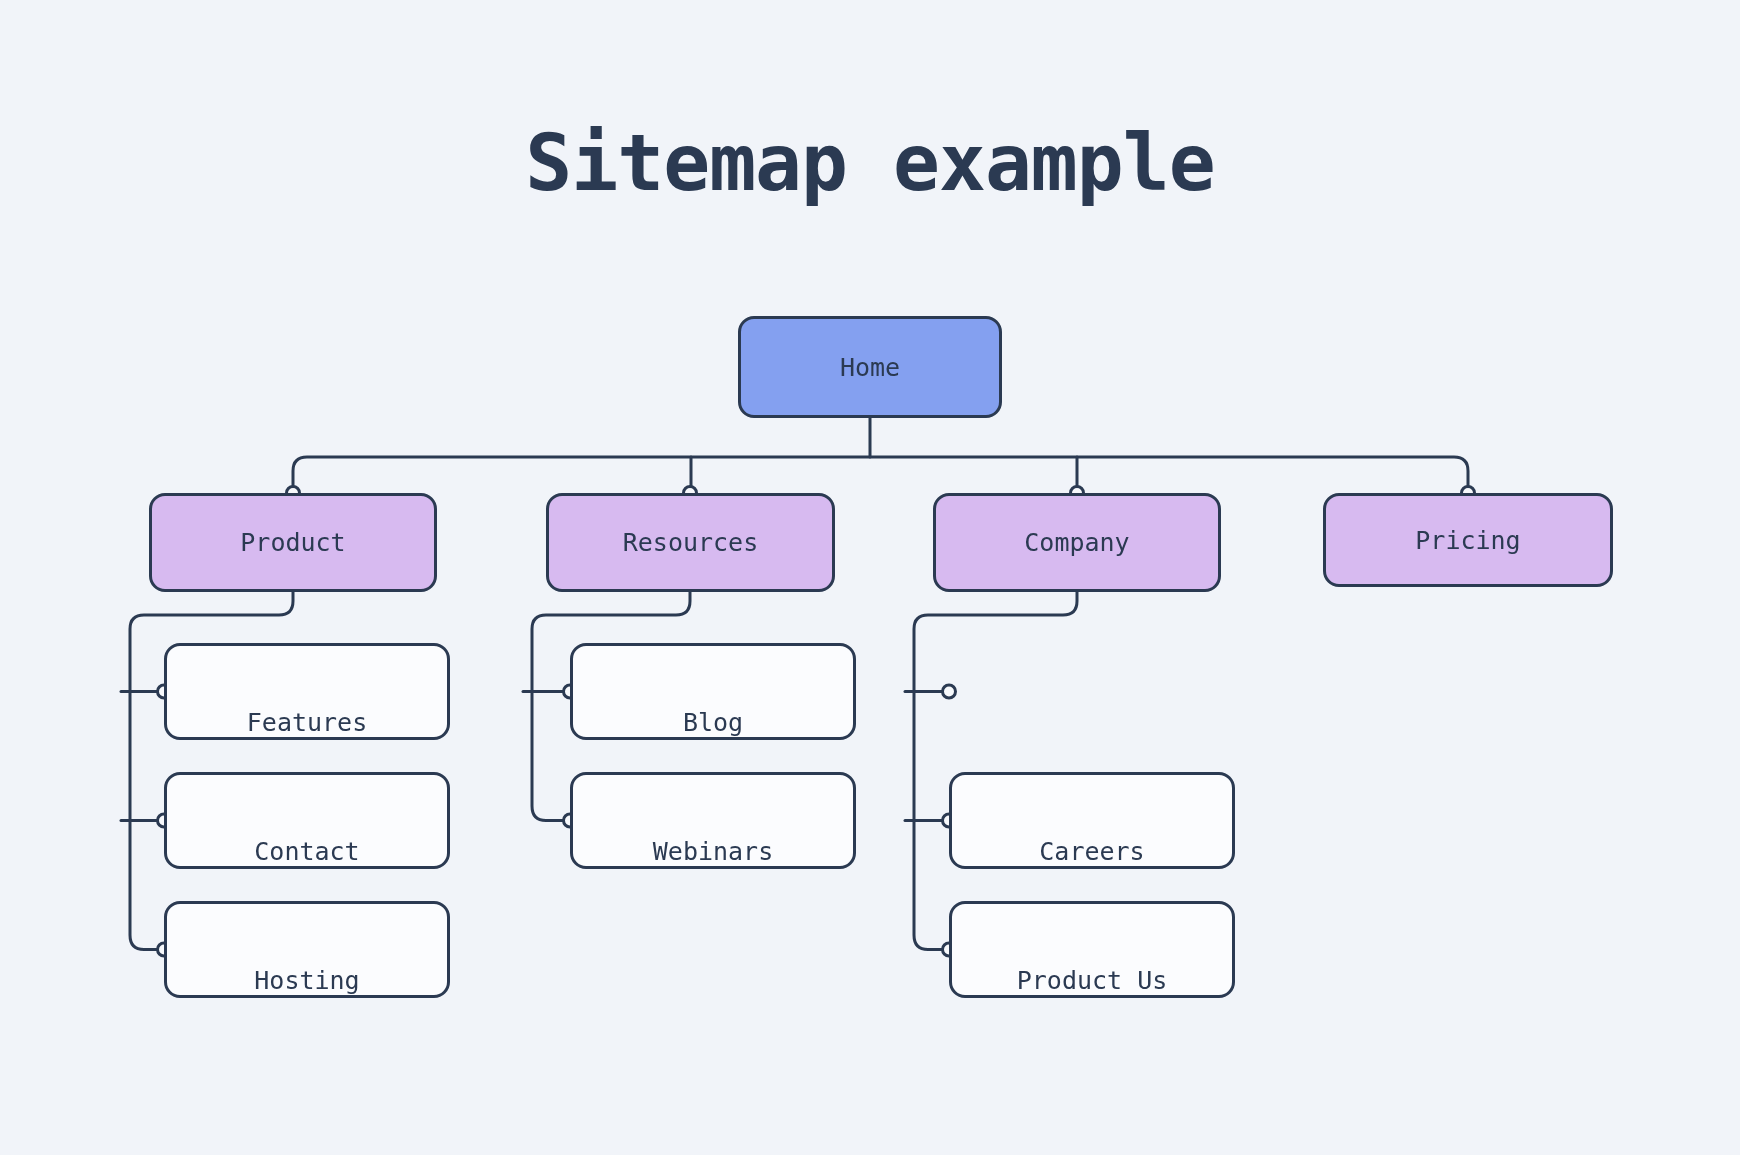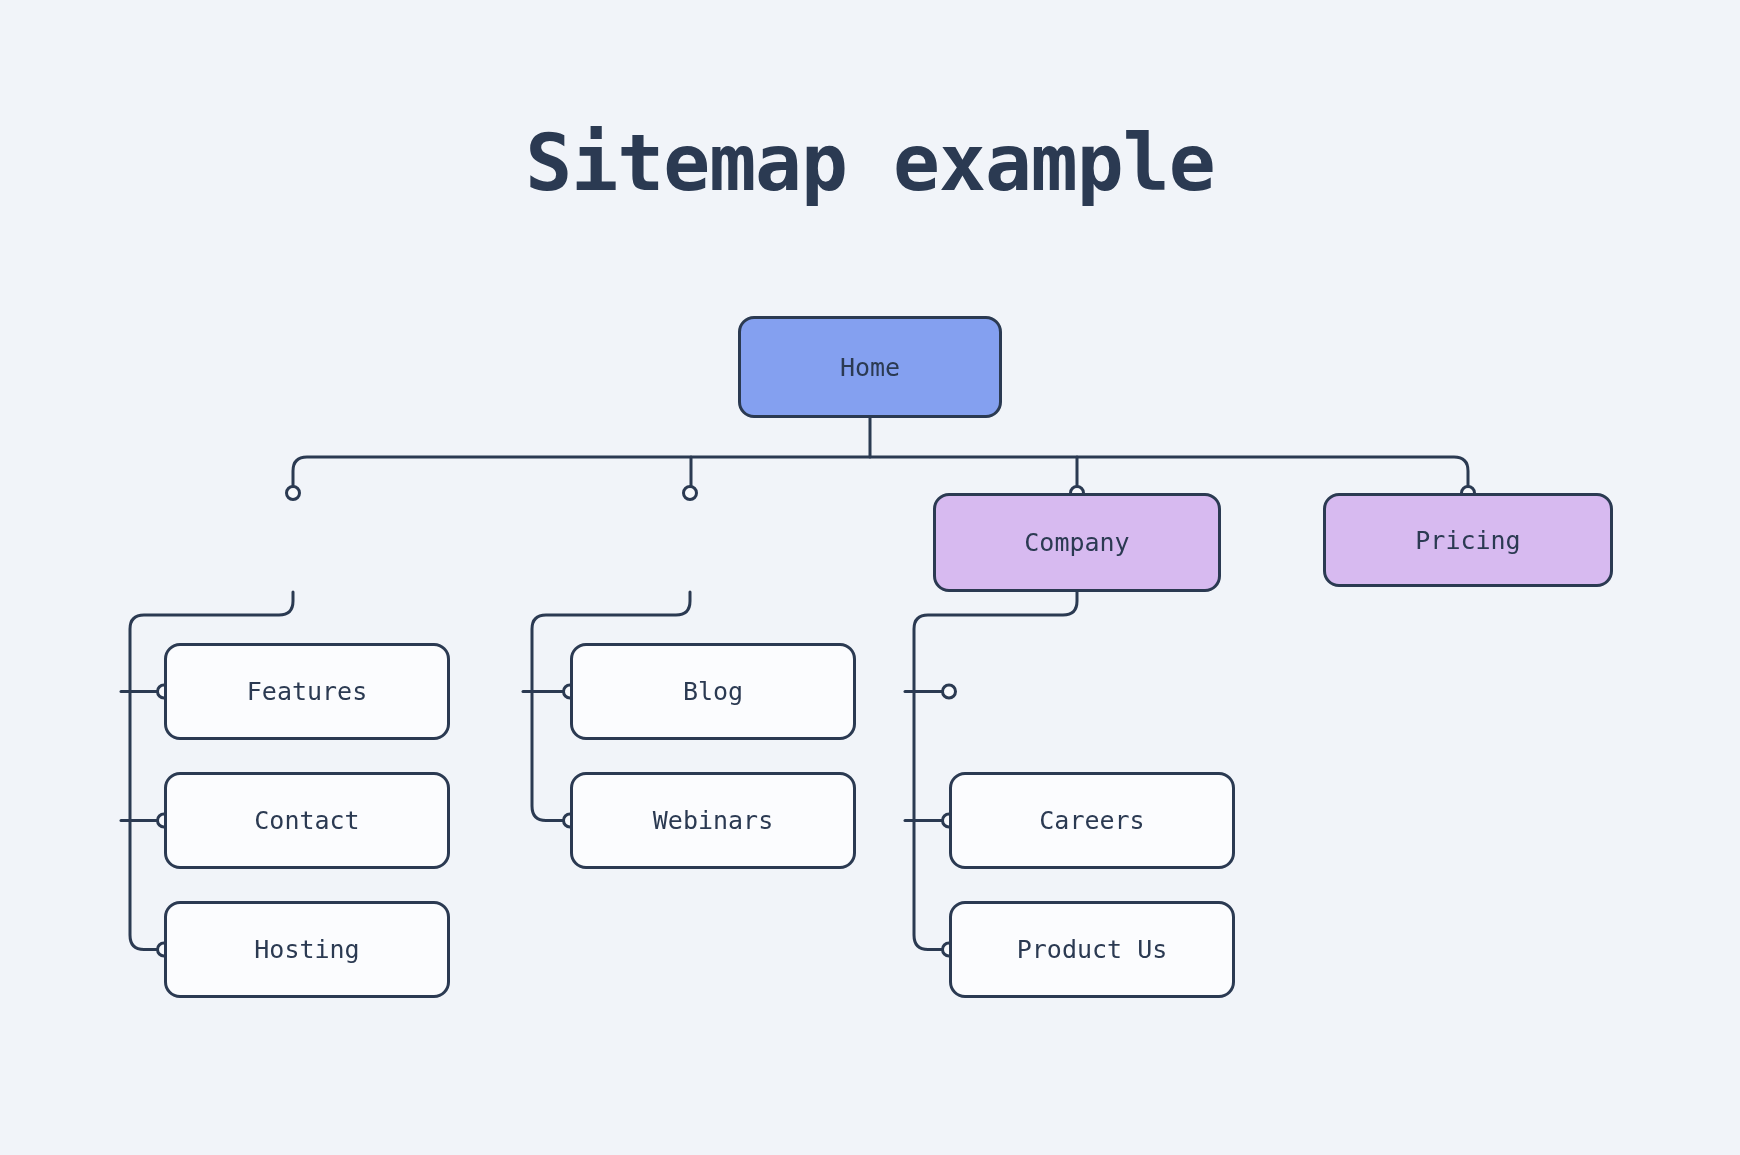--- a/index.html
+++ b/index.html
@@ -54,21 +54,21 @@
     align-items: center;
     justify-content: center;
     font-size: 25px;
     font-weight: 500;
     color: var(--line, #2b3a52);
     white-space: nowrap;
     cursor: default;
   }
   .node--root    { background: var(--home_fill, #84a0f0); }
   .node--section { background: var(--section_fill, #d7baf0); }
-  .node--page    { background: var(--page_fill, #fbfcfe); }
+  .node--page    { background: var(--page_fill, #fbfcfe); align-items: flex-end; }
 
   
   #node-home       { left: 738px;  top: 316px; width: 264px; height: 102px; }
   #node-product    { left: 149px;  top: 493px; width: 288px; height: 99px; }
   #node-resources  { left: 546px;  top: 493px; width: 289px; height: 99px; }
   #node-company    { left: 933px;  top: 493px; width: 288px; height: 99px; }
   #node-pricing    { left: 1323px; top: 493px; width: 290px; height: 94px; }
 
   #node-features   { left: 164px;  top: 643px; width: 286px; height: 97px; }
   #node-editor     { left: 164px;  top: 772px; width: 286px; height: 97px; }
@@ -118,20 +118,26 @@
     <circle cx="570" cy="820.5" r="6.5"></circle>
     <circle cx="949" cy="691.5" r="6.5"></circle>
     <circle cx="949" cy="820.5" r="6.5"></circle>
     <circle cx="949" cy="949.5" r="6.5"></circle>
   </svg>
 
   <div class="node node--root" id="node-home">
     <span>Home</span>
   </div>
 
+  <div class="node node--section" id="node-product">
+    <span>Product</span>
+  </div>
+  <div class="node node--section" id="node-resources">
+    <span>Resources</span>
+  </div>
   <div class="node node--section" id="node-company">
     <span>Company</span>
   </div>
   <div class="node node--section" id="node-pricing">
     <span>Pricing</span>
   </div>
 
   <div class="node node--page" id="node-features">
     <span>Features</span>
   </div>

